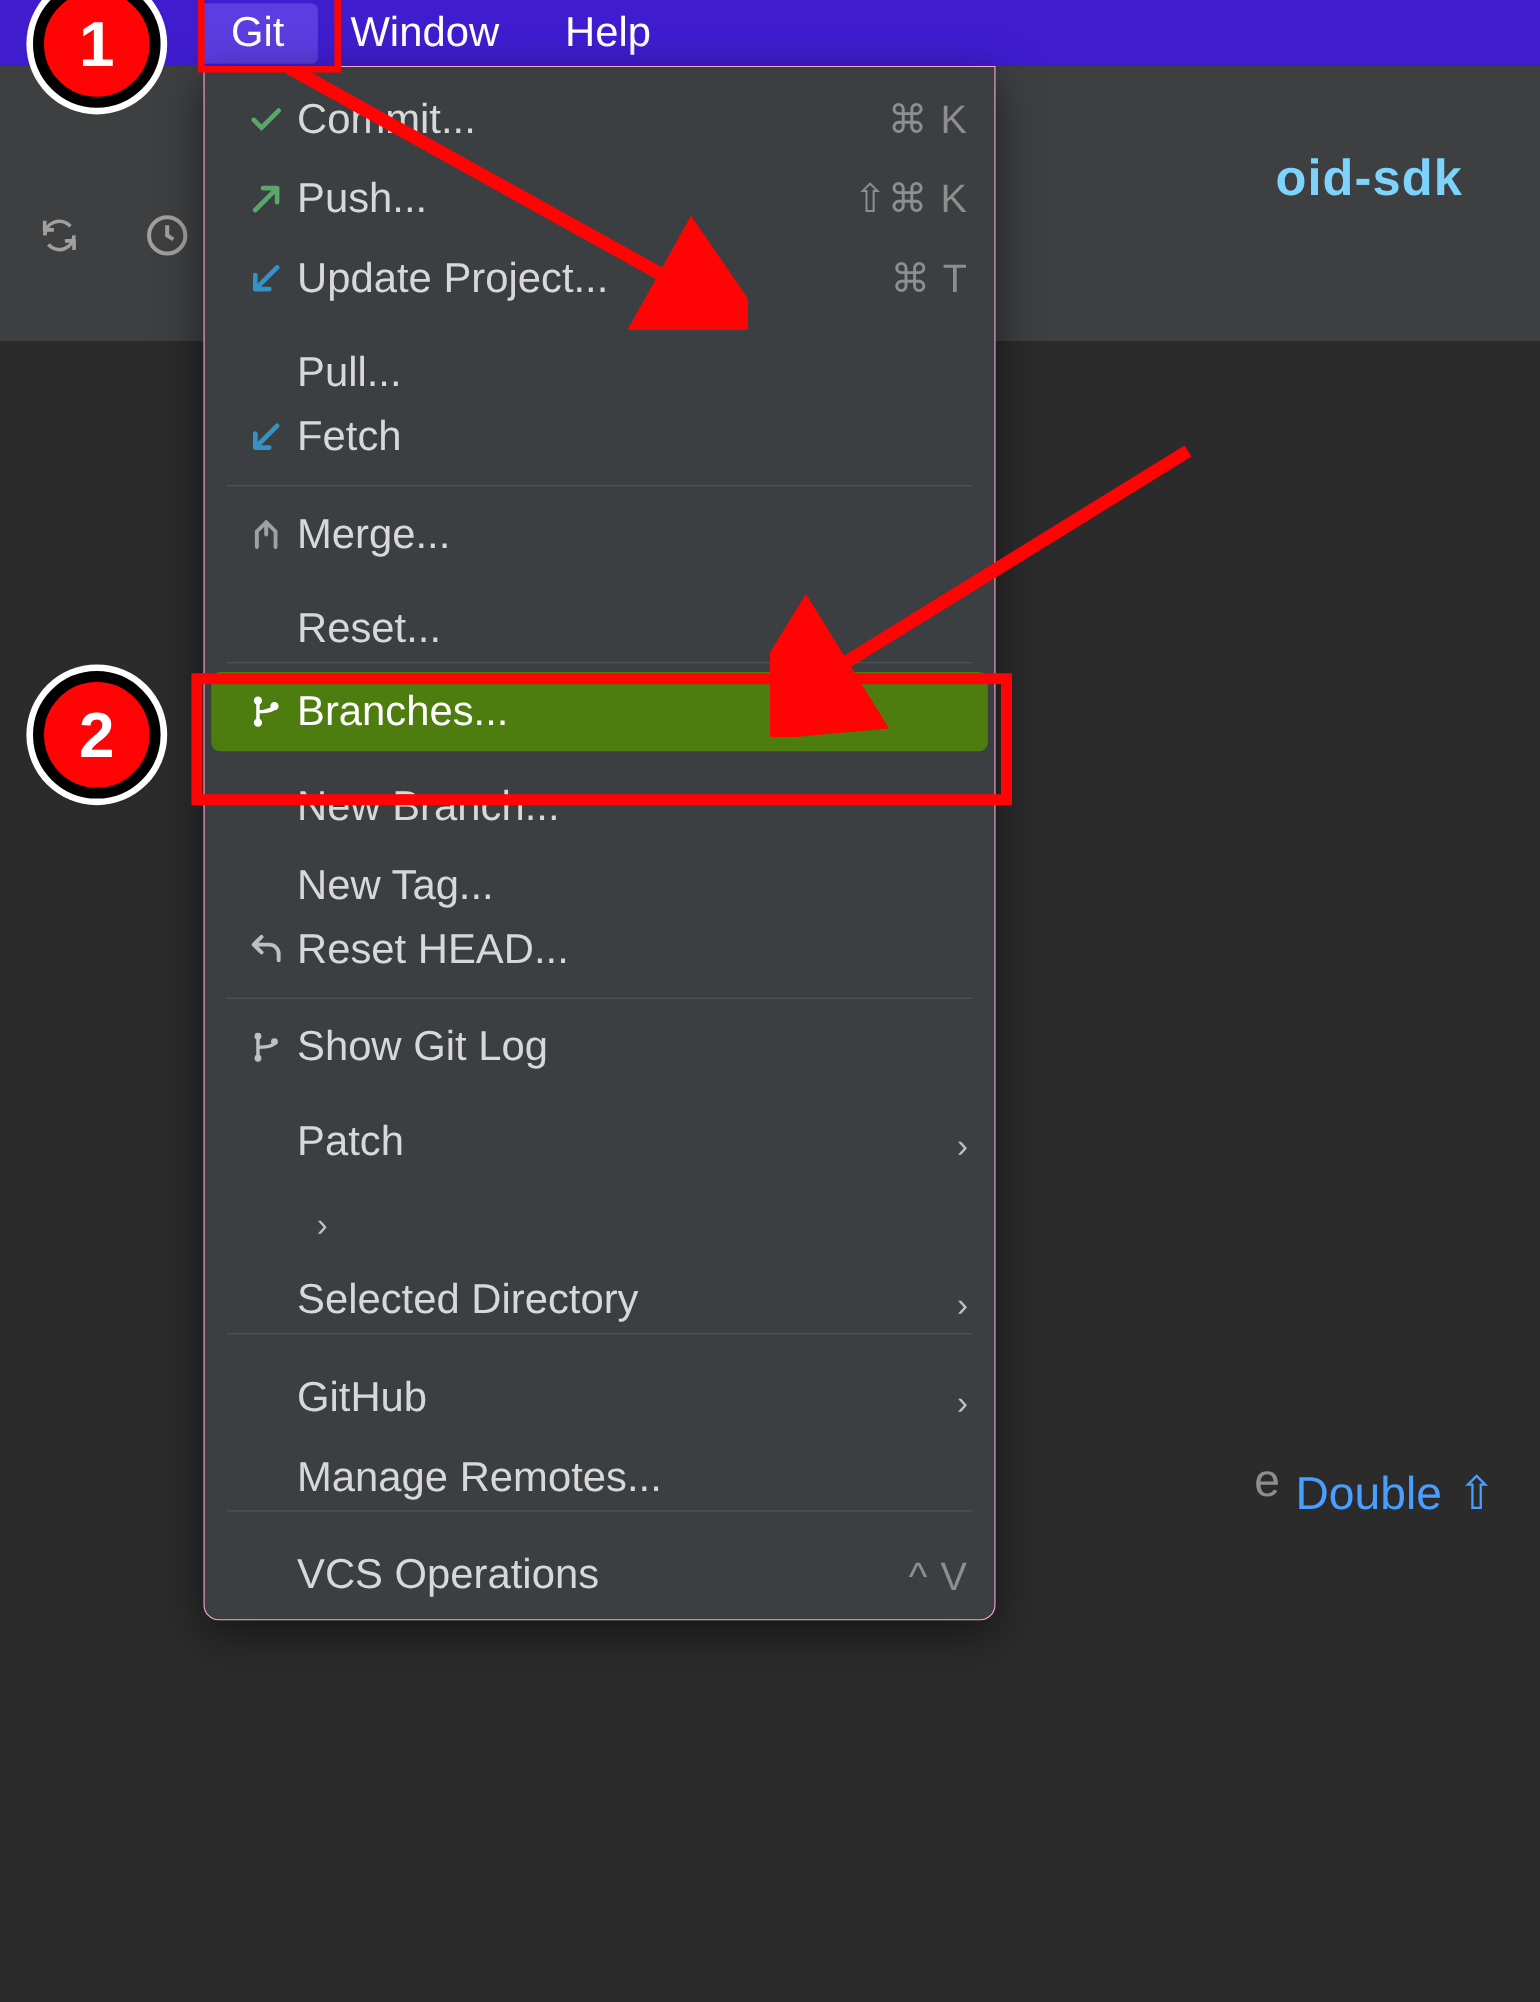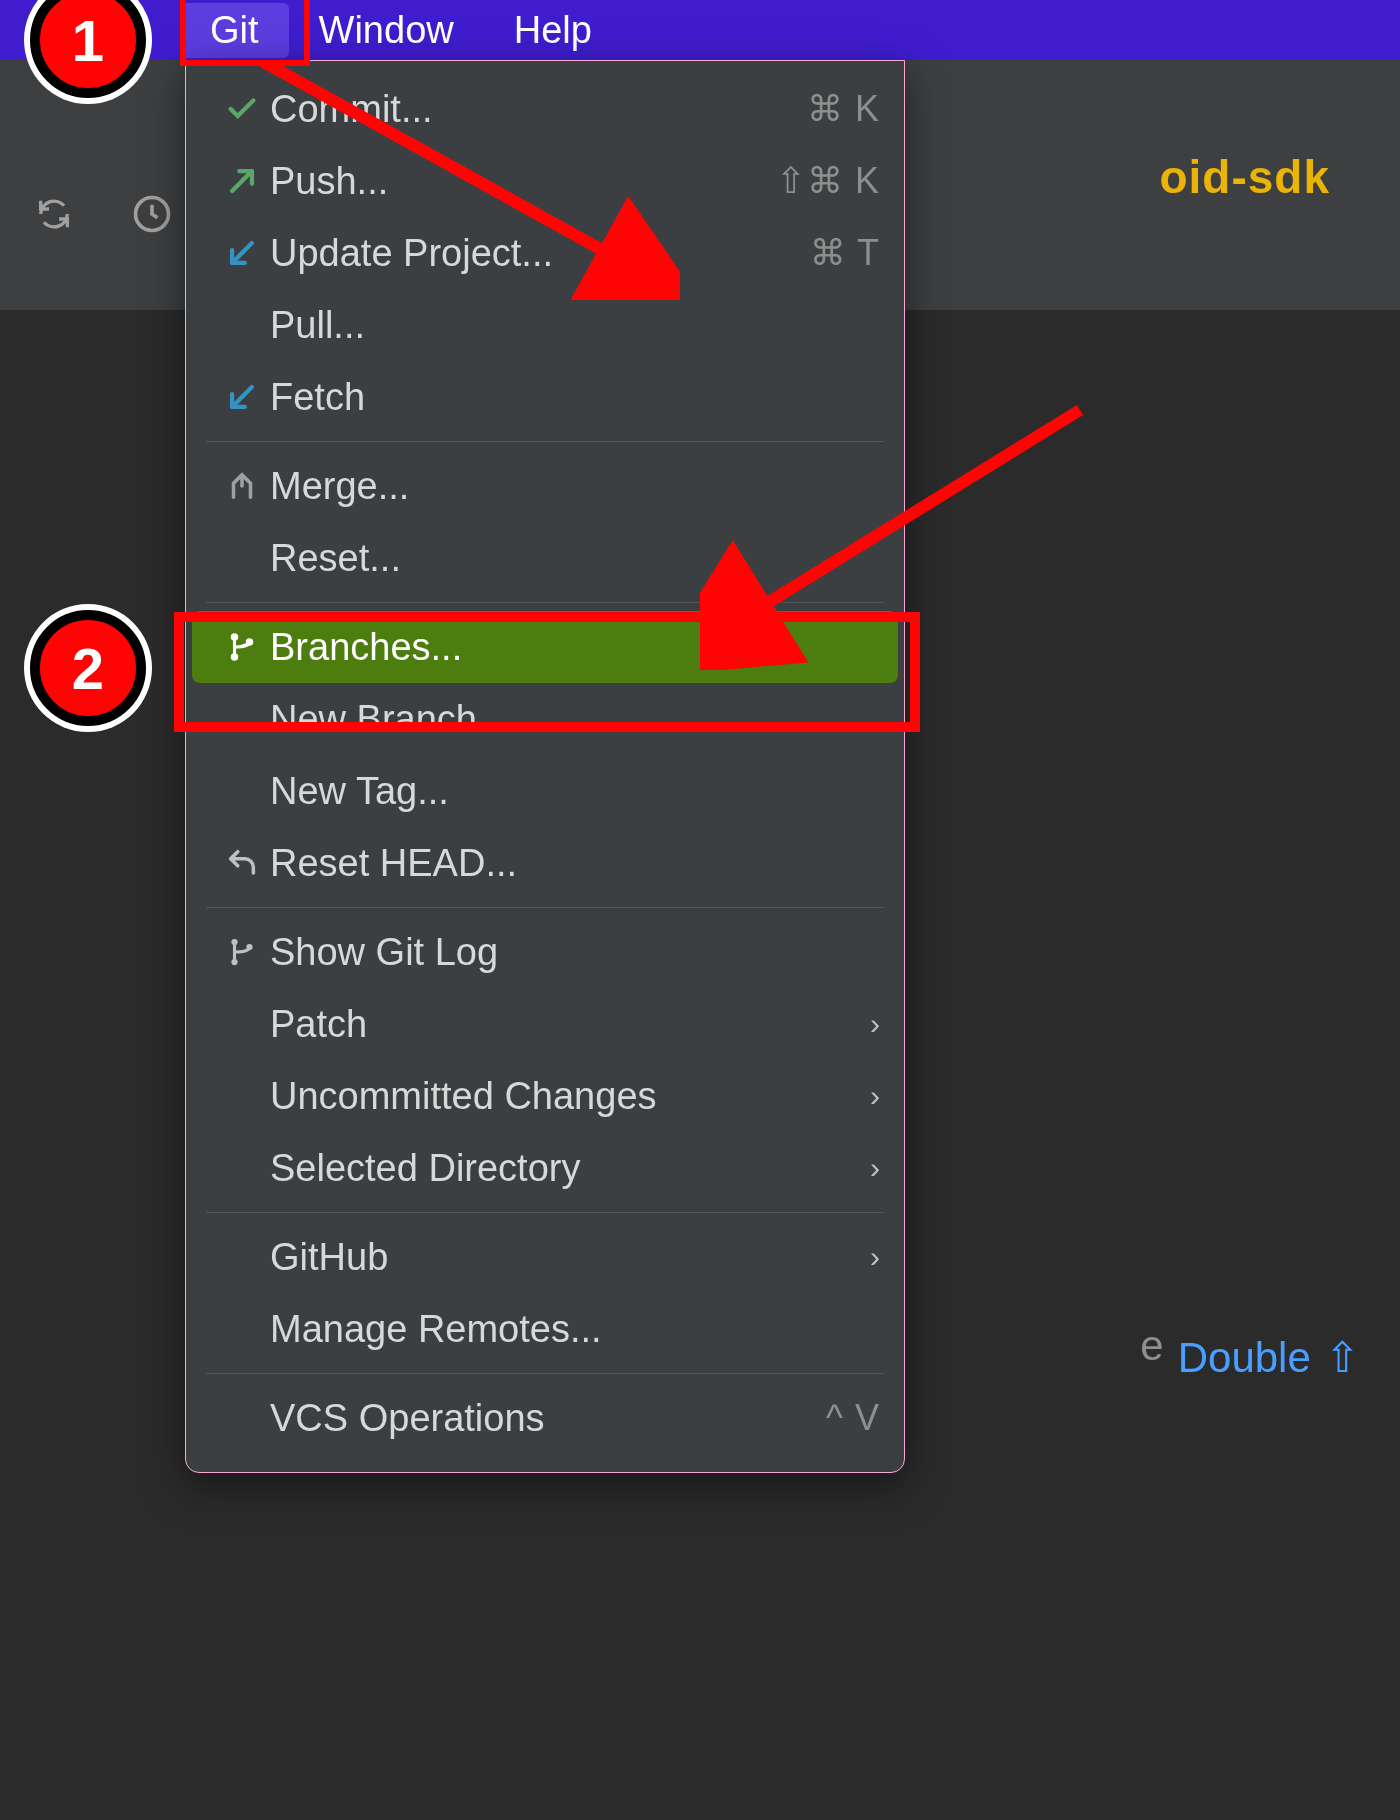--- a/index.html
+++ b/index.html
@@ -47,24 +47,24 @@
       height: 250px;
       display: flex;
       align-items: flex-start;
       padding: 130px 0 0 30px;
       gap: 50px;
       position: relative;
     }
     .partial-project-name {
       position: absolute;
       right: 70px;
-      top: 90px;
+      top: 74px;
       font-size: 46px;
       font-weight: 700;
-      color: #eab308;
+      color: #7dd3fc;
       letter-spacing: 1px;
     }
     .tool-icon {
       width: 48px; height: 48px;
       display: flex; align-items: center; justify-content: center;
     }
     .editor-bg {
       background: #2b2b2b;
       height: calc(1820px - 310px);
       position: relative;
@@ -126,21 +126,21 @@
       color: #fff;
     }
     .menu-item.highlighted .icon svg path,
     .menu-item.highlighted .icon svg line,
     .menu-item.highlighted .icon svg circle { stroke: #fff; fill: #fff; }
     .separator {
       height: 1px;
       background: #555;
       margin: 8px 14px;
     }
-    .no-icon-pad { padding-left: 78px; }
+    .no-icon-pad { padding-left: 78px; align-items: flex-end; }
 
     
     .anno-circle {
       position: absolute;
       width: 116px; height: 116px;
       border-radius: 50%;
       background: #ff0404;
       border: 10px solid #000;
       box-shadow: 0 0 0 6px #fff;
       display: flex;
@@ -285,21 +285,20 @@
           <path d="M6 6v12M6 12c6 0 12-1 12-4" stroke="#c0c0c0" stroke-width="2.5" fill="none"></path>
         </svg>
       </span>
       <span class="label">Show Git Log</span>
     </div>
     <div class="menu-item no-icon-pad">
       <span class="label">Patch</span>
       <span class="submenu-arrow">›</span>
     </div>
     <div class="menu-item no-icon-pad">
-      <span class="label">Uncommitted Changes</span>
       <span class="submenu-arrow">›</span>
     </div>
     <div class="menu-item no-icon-pad">
       <span class="label">Selected Directory</span>
       <span class="submenu-arrow">›</span>
     </div>
     <div class="separator"></div>
     <div class="menu-item no-icon-pad">
       <span class="label">GitHub</span>
       <span class="submenu-arrow">›</span>

